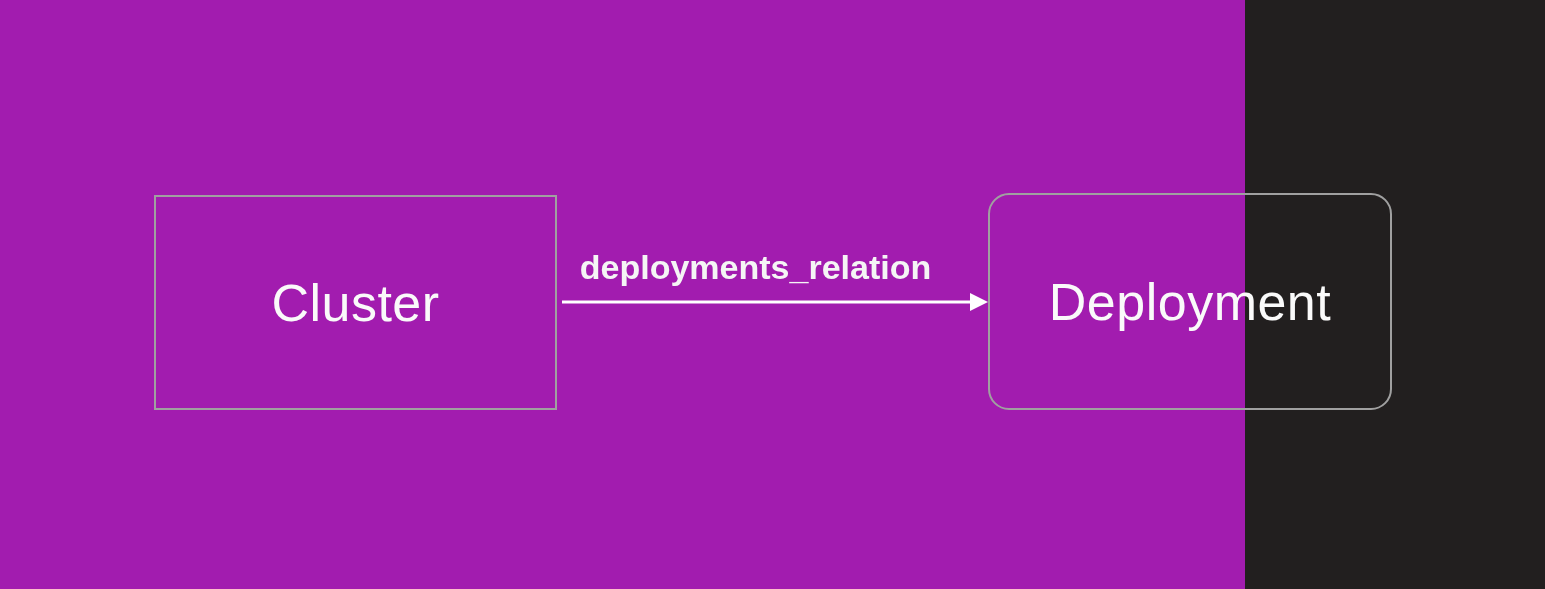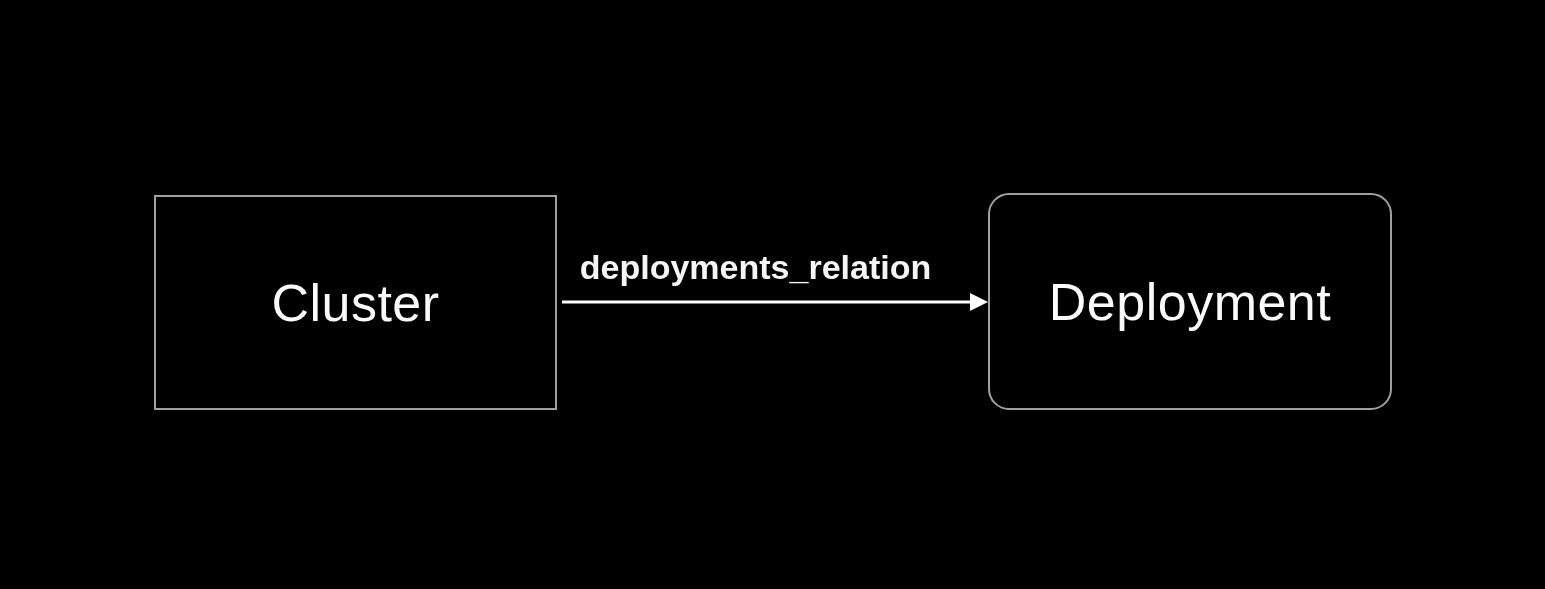--- a/index.html
+++ b/index.html
@@ -8,23 +8,23 @@
   }
   body {
     width: 1545px;
     height: 589px;
     background: #221f1f;
     font-family: "Liberation Sans", sans-serif;
     overflow: hidden;
   }
   .canvas {
     position: relative;
-    width: 1545px;
+    width: 1245px;
     height: 589px;
-    background: #000000;
+    background: #a21caf;
   }
   .node {
     position: absolute;
     box-sizing: border-box;
     border: 2px solid #a0a0a0;
     background: transparent;
     display: flex;
     align-items: center;
     justify-content: center;
   }

